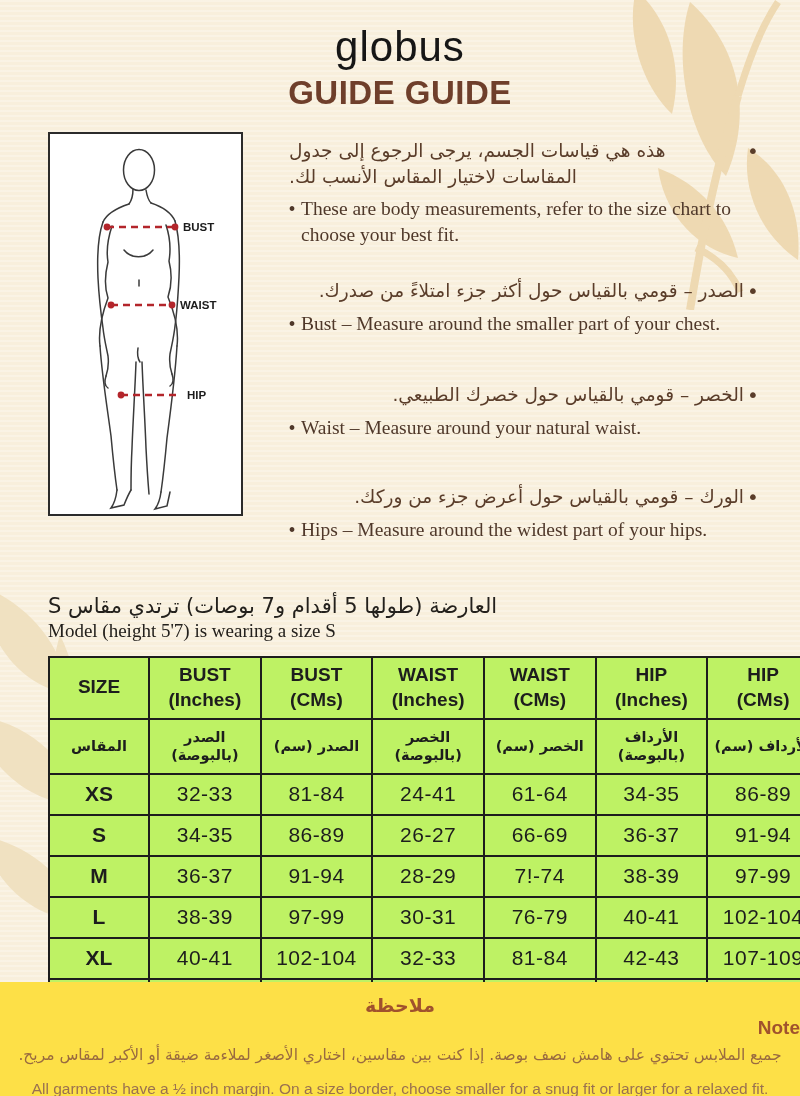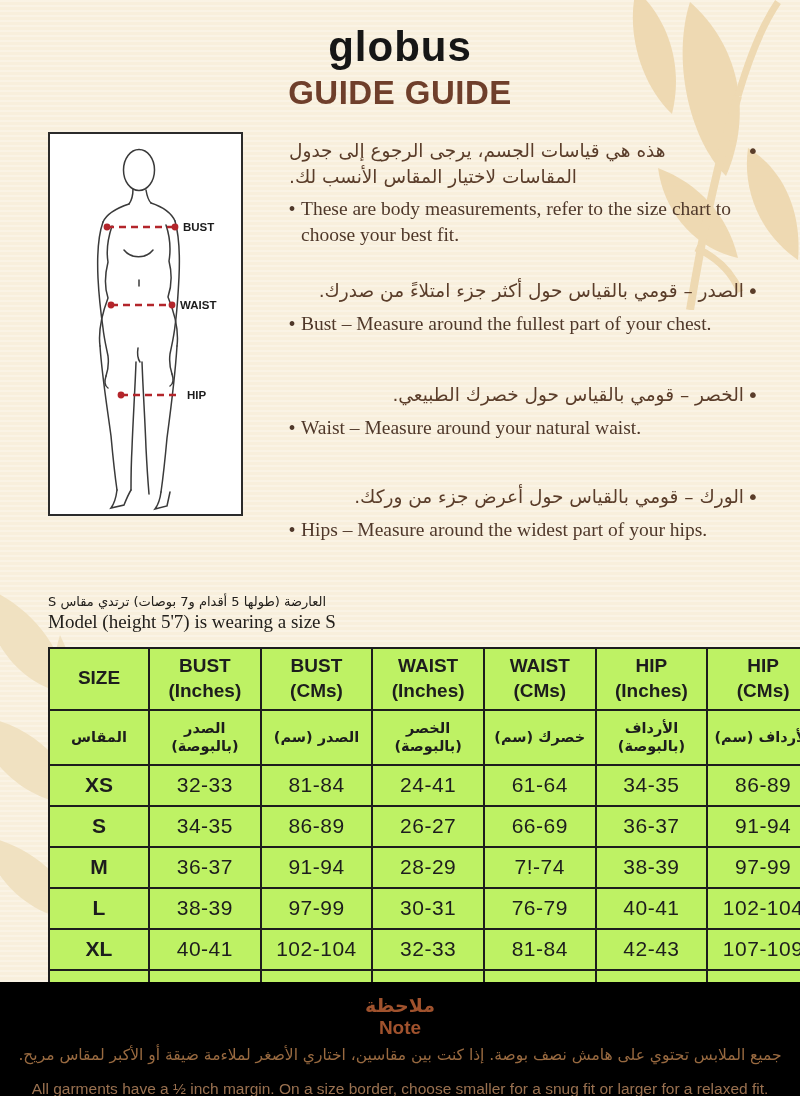--- a/index.html
+++ b/index.html
@@ -10,58 +10,58 @@
     background-image: repeating-linear-gradient(180deg, rgba(255,255,255,.25) 0 2px, rgba(0,0,0,0) 2px 5px);
     font-family:"Liberation Sans", sans-serif;
     position:relative; overflow:hidden;
     color:#1d1d1d;
   }
   .decor { position:absolute; pointer-events:none; }
   .decor-tr { top:0; right:0; }
   .decor-left { top:545px; left:0; }
 
   header { text-align:center; padding-top:24px; position:relative; z-index:2; }
-  .brand { font-size:42px; font-weight:700; letter-spacing:1px; color:#161616; line-height:1.1; }
+  .brand { font-size:42px; font-weight:400; letter-spacing:1px; color:#161616; line-height:1.1; }
   .title { font-size:33px; font-weight:700; letter-spacing:.5px; color:#6f3f2b; margin-top:4px; }
 
   .intro { display:flex; padding:18px 38px 0 48px; position:relative; z-index:2; }
   .diagram-box {
     width:195px; height:384px; background:#ffffff;
     border:2.5px solid #2b2b2b; flex:0 0 auto; margin-top:2px;
   }
   .bullets { flex:1; padding:8px 0 0 40px; }
   .group { margin-bottom:30px; }
   .g2 { margin-bottom:44px; } .g3 { margin-bottom:42px; }
   .b-item { display:flex; margin-bottom:6px; }
   .b-item .dot { font-size:20px; line-height:1.35; color:#5a3d2a; flex:0 0 18px; text-align:center; }
   .b-item .txt { flex:1; }
   .b-ar { direction:rtl; font-family:"DejaVu Sans", sans-serif; font-size:18.5px; line-height:1.4; color:#5a3d2a; }
   .b-ar .txt { text-align:right; padding-left:6px; }
   .b-ar.wrap-left .txt { text-align:left; }
   .b-en { font-family:"Liberation Serif", serif; font-size:19.5px; line-height:1.33; color:#4f382a; }
   .b-en .dot { color:#4f382a; }
 
   .model-note { margin:20px 0 0 48px; position:relative; z-index:2; }
-  .model-note .mn-ar { direction:rtl; text-align:left; font-family:"DejaVu Sans", sans-serif; font-size:13px; color:#23201c; }
+  .model-note .mn-ar { direction:rtl; text-align:left; font-family:"DejaVu Sans", sans-serif; font-size:21px; color:#23201c; }
   .model-note .mn-en { font-family:"Liberation Serif", serif; font-size:19px; color:#23201c; margin-top:2px; }
 
   table { border-collapse:collapse; table-layout:fixed; width:772px; margin:14px 0 0 48px; background:#bef264; position:relative; z-index:2; }
   th, td { border:2px solid #1d1d1d; text-align:center; vertical-align:middle; padding:0; }
   col.c-size { width:100px; }
   .hdr-en th { height:62px; font-weight:700; font-size:19px; line-height:1.3; }
   .hdr-en .l1, .hdr-en .l2 { display:block; }
   .hdr-ar th { height:55px; font-family:"DejaVu Sans", sans-serif; font-weight:700; font-size:14.5px; direction:rtl; line-height:1.25; }
   .hdr-ar .l1, .hdr-ar .l2 { display:block; }
   .data-row { height:41px; }
   .data-row th { font-weight:700; font-size:21px; }
   .data-row td { font-weight:400; font-size:21px; letter-spacing:.5px;margin-top:28px; }
 
-  .note-band { position:absolute; left:0; right:0; top:982px; bottom:0; background:#000000; text-align:center; padding-top:12px; z-index:2; }
+  .note-band { position:absolute; left:0; right:0; top:982px; bottom:0; background:#fde047; text-align:center; padding-top:12px; z-index:2; }
   .note-title-ar { font-family:"DejaVu Sans", sans-serif; font-weight:700; font-size:19px; color:#a0522d; }
-  .note-title-en { font-weight:700; font-size:19px; color:#a0522d; margin-top:1px; }
+  .note-title-en { font-weight:700; font-size:19px; color:#a0522d; margin-top:1px;text-align:right; }
   .note-body-ar { direction:rtl; font-family:"DejaVu Sans", sans-serif; font-size:15.5px; color:#996a40; margin-top:7px; padding:0 12px; }
   .note-body-en { font-size:15.5px; color:#9a7150; margin-top:16px; padding:0 6px; }
 </style>
 </head>
 <body>
 
 <svg class="decor decor-tr" width="260" height="310" viewBox="0 0 260 310">
   <g fill="#eed9b2">
     <path d="M150,2 C198,44 214,112 186,176 C148,138 132,58 150,2 Z"></path>
     <path d="M96,-10 C128,18 144,66 132,114 C100,84 86,30 96,-10 Z"></path>
@@ -156,21 +156,21 @@
         <div class="txt">These are body measurements, refer to the size chart to choose your best fit.</div>
       </div>
     </div>
     <div class="group g2">
       <div class="b-item b-ar">
         <span class="dot">•</span>
         <div class="txt">الصدر – قومي بالقياس حول أكثر جزء امتلاءً من صدرك.</div>
       </div>
       <div class="b-item b-en">
         <span class="dot">•</span>
-        <div class="txt">Bust – Measure around the fullest part of your chest.</div>
+        <div class="txt">Bust – Measure around the smaller part of your chest.</div>
       </div>
     </div>
     <div class="group g3">
       <div class="b-item b-ar">
         <span class="dot">•</span>
         <div class="txt">الخصر – قومي بالقياس حول خصرك الطبيعي.</div>
       </div>
       <div class="b-item b-en">
         <span class="dot">•</span>
         <div class="txt">Waist – Measure around your natural waist.</div>
@@ -246,21 +246,21 @@
         </th>
     <th>
           <span class="l1">الصدر (سم)</span>
           <span class="l2"></span>
         </th>
     <th>
           <span class="l1">الخصر</span>
           <span class="l2">(بالبوصة)</span>
         </th>
     <th>
-          <span class="l1">خصرك (سم)</span>
+          <span class="l1">الخصر (سم)</span>
           <span class="l2"></span>
         </th>
     <th>
           <span class="l1">الأرداف</span>
           <span class="l2">(بالبوصة)</span>
         </th>
     <th>
           <span class="l1">الأرداف (سم)</span>
           <span class="l2"></span>
         </th>

